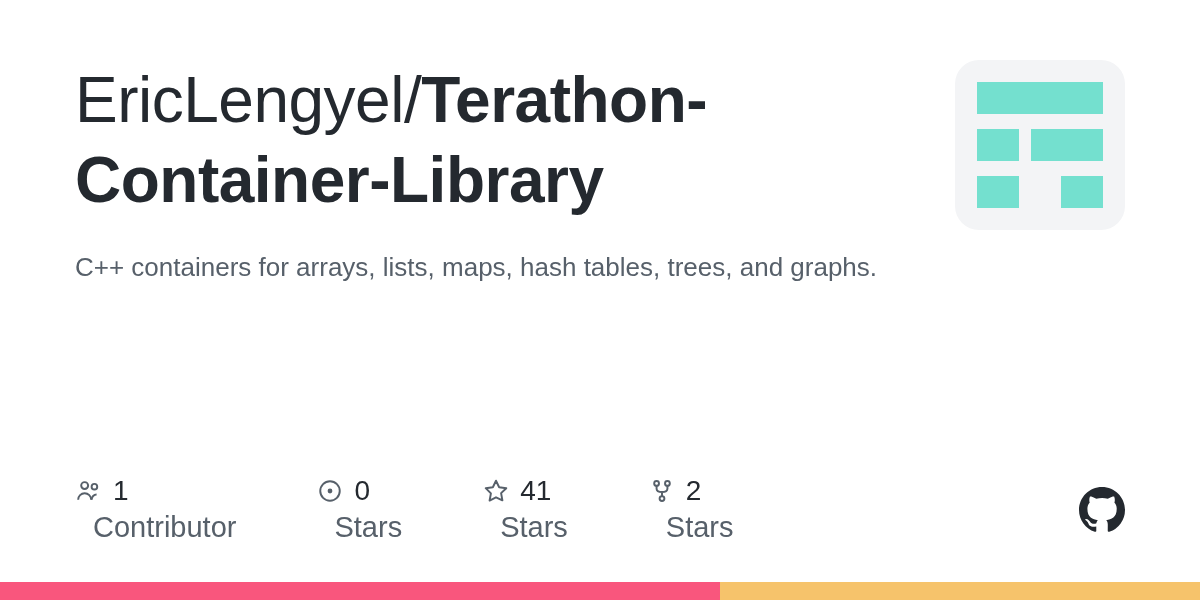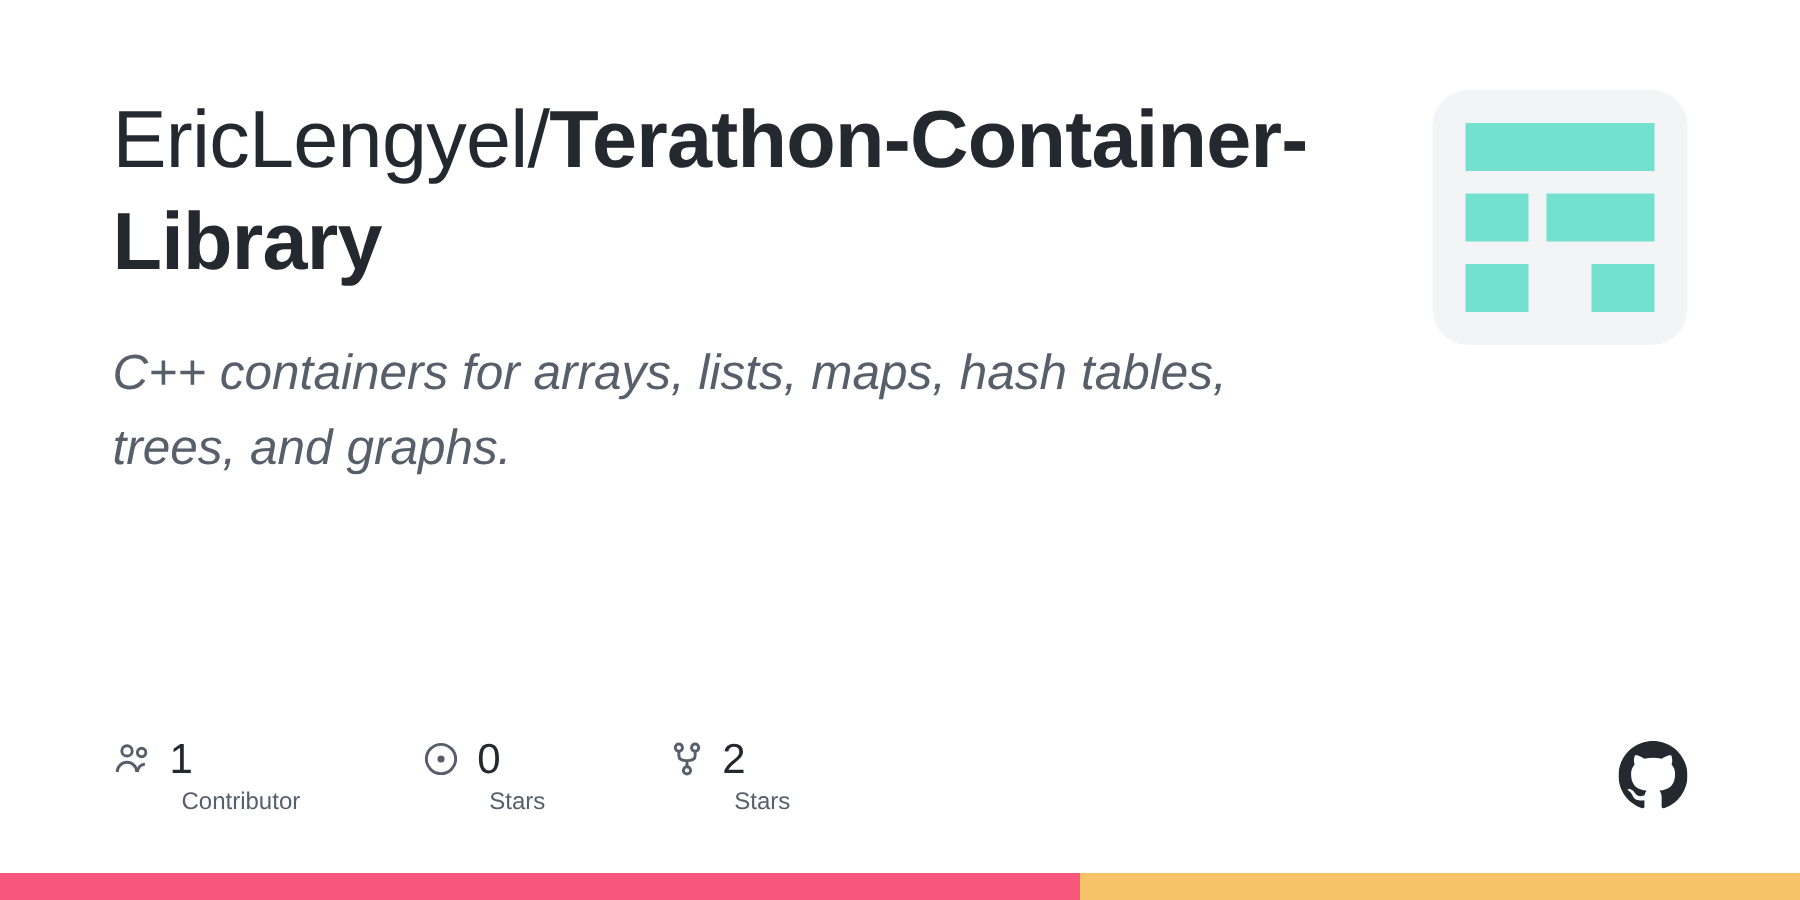--- a/index.html
+++ b/index.html
@@ -22,37 +22,36 @@
     display: flex;
     align-items: flex-start;
     justify-content: space-between;
     gap: 40px;
   }
   .title-block {
     flex: 1;
     min-width: 0;
   }
   h1 {
-    font-size: 54px;
+    font-size: 64px;
     font-weight: 400;
     color: #24292f;
     line-height: 1.25;
     letter-spacing: -0.5px;
   }
   h1 .owner { font-weight: 400; }
   h1 .sep { font-weight: 400; }
   h1 .repo-strong { font-weight: 700; }
   h1 .repo-rest { font-weight: 700; }
   .description {
     margin-top: 28px;
-    font-size: 33px;
+    font-size: 26px;
     color: #57606a;
     line-height: 1.5;
     max-width: 820px;
-    font-style: italic;
   }
   .repo-icon-box {
     width: 170px;
     height: 170px;
     background: #f3f4f6;
     border-radius: 24px;
     flex-shrink: 0;
     padding: 22px 22px;
     display: flex;
     flex-direction: column;
@@ -99,24 +98,24 @@
     align-items: center;
     justify-content: center;
   }
   .stat-icon svg { width: 26px; height: 26px; fill: none; stroke: #57606a; stroke-width: 1.8; }
   .stat-count {
     font-size: 28px;
     color: #24292f;
     font-weight: 400;
   }
   .stat-label {
-    font-size: 16px;
+    font-size: 29px;
     color: #57606a;
     margin-top: 4px;
-    margin-left: 46px;
+    margin-left: 18px;
   }
   .github-logo {
     margin-left: auto;
     width: 46px;
     height: 46px;
     color: #24292f;
   }
   .github-logo svg { width: 46px; height: 46px; fill: #24292f; }
 
   .gradient-bar {
@@ -177,20 +176,31 @@
           <svg viewBox="0 0 24 24">
               <circle cx="12" cy="12" r="9"></circle>
               <circle cx="12" cy="12" r="2.2" fill="#57606a" stroke="none"></circle>
             </svg>
         </span>
         <span class="stat-count">0</span>
       </div>
       <div class="stat-label">Stars</div>
     </div>
 
+    <div class="stat">
+      <div class="stat-top">
+        <span class="stat-icon">
+          <svg viewBox="0 0 24 24">
+              <path d="M12 2.5l2.9 6 6.6.9-4.8 4.6 1.2 6.6L12 17.8l-5.9 3 1.2-6.6L2.5 9.4l6.6-.9L12 2.5z" stroke-linejoin="round"></path>
+            </svg>
+        </span>
+        <span class="stat-count">41</span>
+      </div>
+      <div class="stat-label">Stars</div>
+    </div>
 
     <div class="stat">
       <div class="stat-top">
         <span class="stat-icon">
           <svg viewBox="0 0 24 24">
               <circle cx="7" cy="5" r="2.2"></circle>
               <circle cx="17" cy="5" r="2.2"></circle>
               <circle cx="12" cy="19" r="2.2"></circle>
               <path d="M7 7.2V10c0 2 2 3 5 3s5-1 5-3V7.2M12 13v3.8"></path>
             </svg>

